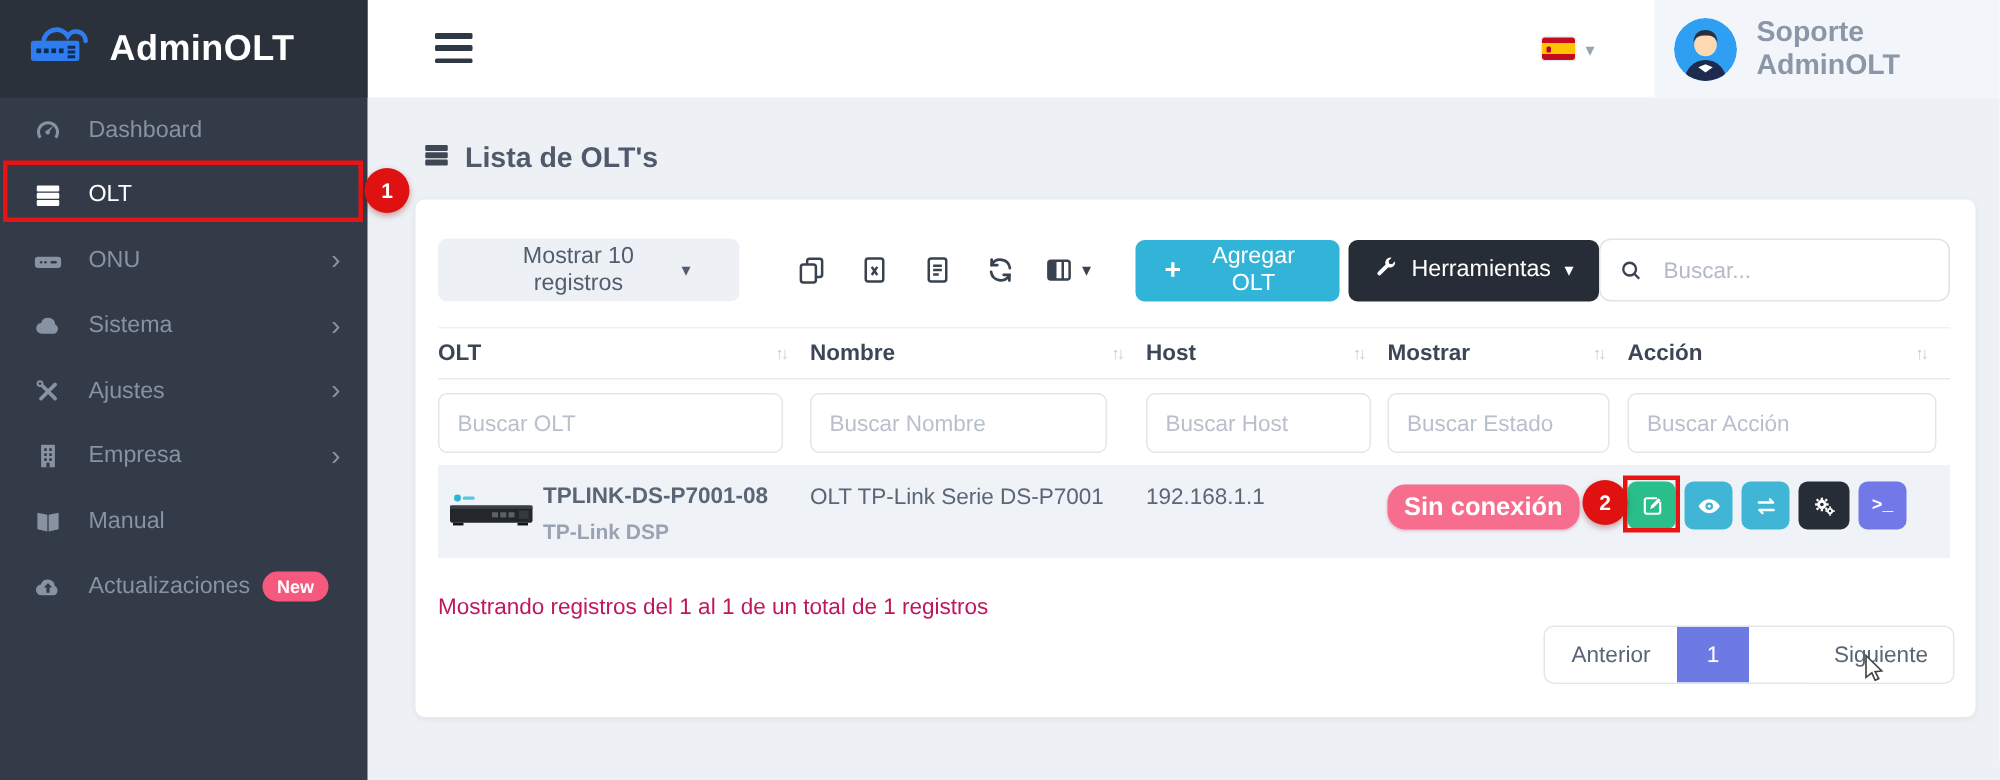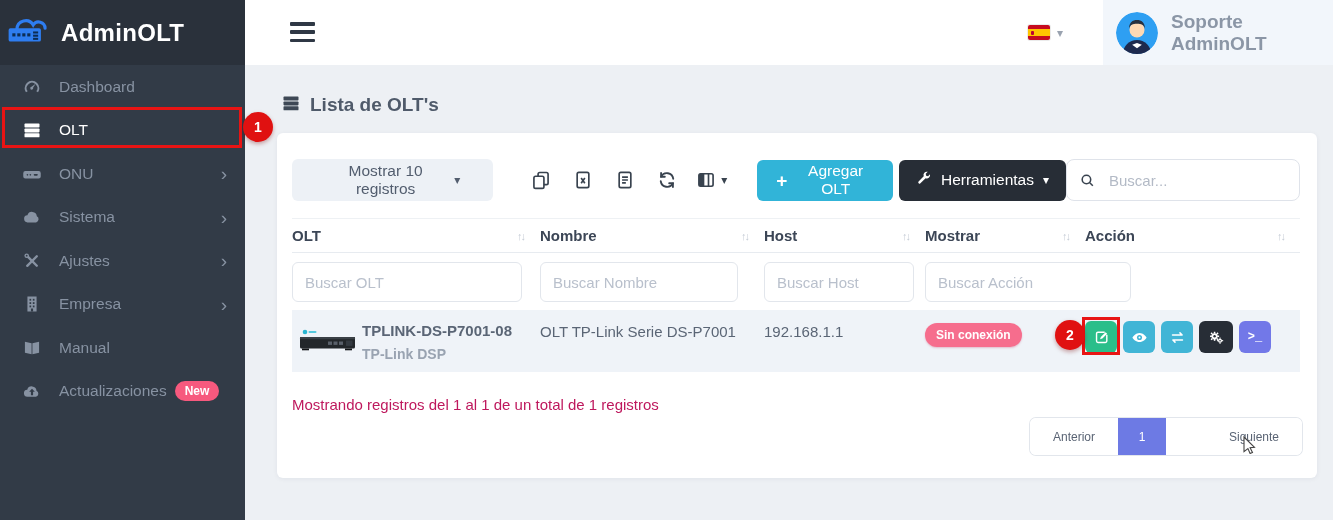--- a/index.html
+++ b/index.html
@@ -4,21 +4,21 @@
 <style>
   * { box-sizing: border-box; }
   html,body { margin:0; padding:0; }
   body {
     width:1333px; height:520px; position:relative; overflow:hidden;
     font-family:"Liberation Sans", sans-serif; background:#edf0f4;
   }
 
   
   .sidebar { position:absolute; left:0; top:0; width:245px; height:520px; background:#323b47; z-index:2; }
-  .sidebar-header { height:65px; background:#2a313b; display:flex; align-items:center; padding-left:4px; }
+  .sidebar-header { height:65px; background:#2a313b; display:flex; align-items:center; padding-left:16px; }
   .brand-text { color:#fff; font-size:24px; font-weight:bold; margin-left:9px; letter-spacing:.3px; }
   .menu { list-style:none; margin:0; padding:0; }
   .menu-item { height:43.5px; display:flex; align-items:center; padding:0 18px 0 20px; color:#8792a2; font-size:15.5px; cursor:pointer; }
   .menu-item.active { color:#ffffff; }
   .mi-icon { width:24px; height:22px; margin-right:15px; display:flex; align-items:center; justify-content:center; flex:0 0 24px; }
   .mi-icon svg { width:20px; height:20px; fill:currentColor; }
   .mi-chevron { margin-left:auto; font-size:19px; color:#8792a2; line-height:1; }
   .badge-new { background:#f7597e; color:#fff; font-size:12px; font-weight:bold; padding:3px 10px; border-radius:11px; margin-left:8px; }
 
   
@@ -72,34 +72,34 @@
   .fw1{width:230px;} .fw2{width:198px;} .fw3{width:150px;} .fw4{width:148px;} .fw5{width:206px;}
 
   .data-row { position:absolute; left:15px; top:177px; width:1008px; height:62px; background:#eff3f8; display:flex; }
   .cell { padding-top:13px; }
   .olt-cell { display:flex; padding-top:12px; }
   .olt-thumb { width:60px; height:32px; margin:4px 0 0 6px; flex:0 0 60px; }
   .olt-names { margin-left:4px;font-weight:bold; }
   .olt-name { color:#5a6575; font-size:15px; }
   .olt-model { color:#99a3b1; font-size:14px; margin-top:7px; }
   .cell-text { color:#5a6575; font-size:15px; }
-  .status-badge { display:inline-block; background:#f66d8d; color:#fff; font-size:12px; font-weight:bold; padding:5px 11px; border-radius:12px; box-shadow:0 1px 2px rgba(200,60,100,.3); }
+  .status-badge { display:inline-block; background:#f66d8d; color:#fff; font-size:17px; font-weight:bold; padding:5px 11px; border-radius:12px; box-shadow:0 1px 2px rgba(200,60,100,.3); }
   .actions { display:flex; align-items:flex-start; padding-top:11px; }
   .abtn { width:32px; height:32px; border-radius:6px; margin-right:6px; display:flex; align-items:center; justify-content:center; cursor:pointer; border:none; padding:0; }
   .abtn svg { width:17px; height:17px; }
   .abtn-edit { background:#2abe8a; }
   .abtn-view { background:#41b5d6; }
   .abtn-swap { background:#41b5d6; }
   .abtn-conf { background:#272d36; width:34px; }
   .abtn-term { background:#7278e8; color:#fff; font-size:12px; font-weight:bold; font-family:"Liberation Mono", monospace; }
 
   .summary-text { position:absolute; left:15px; top:263px; color:#be185d; font-size:15px; }
 
   .pagination { position:absolute; right:15px; top:285px; display:flex; height:37px; border-radius:6px; overflow:hidden; box-shadow:0 0 0 1px #e2e6ec; }
-  .page-btn { display:flex; align-items:center; justify-content:center; font-size:12px; color:#5a6474; background:#fff; cursor:pointer; }
+  .page-btn { display:flex; align-items:center; justify-content:center; font-size:15px; color:#5a6474; background:#fff; cursor:pointer; }
   .pg-prev { width:88px; }
   .pg-next { width:96px;margin-left:40px; }
   .pg-num { width:48px; background:#6d7ae4; color:#fff; }
 
   
   .ann-rect { position:absolute; border:3px solid #e81414; z-index:10; pointer-events:none; }
   .ann-rect-1 { left:2px; top:107px; width:240px; height:41px; }
   .ann-rect-2 { left:1082px; top:317px; width:38px; height:38px; }
   .ann-circle { position:absolute; width:30px; height:30px; border-radius:50%; background:#e01111; color:#fff; font-size:14px; font-weight:bold; display:flex; align-items:center; justify-content:center; z-index:11; box-shadow:0 2px 4px rgba(120,0,0,.35); pointer-events:none; }
   .ann-circle-1 { left:243px; top:112px; }
@@ -352,20 +352,23 @@
 
     <div class="filters">
       <div class="fcell c1">
           <input class="fw1" type="text" placeholder="Buscar OLT" style="">
         </div>
       <div class="fcell c2">
           <input class="fw2" type="text" placeholder="Buscar Nombre" style="">
         </div>
       <div class="fcell c3">
           <input class="fw3" type="text" placeholder="Buscar Host" style="">
+        </div>
+      <div class="fcell c4">
+          <input class="fw4" type="text" placeholder="Buscar Estado" style="">
         </div>
       <div class="fcell c5">
           <input class="fw5" type="text" placeholder="Buscar Acción" style="">
         </div>
     </div>
 
     <div class="data-row">
       <div class="c1 olt-cell">
         <span class="olt-thumb">
           <svg viewBox="0 0 60 30" width="60" height="30">

